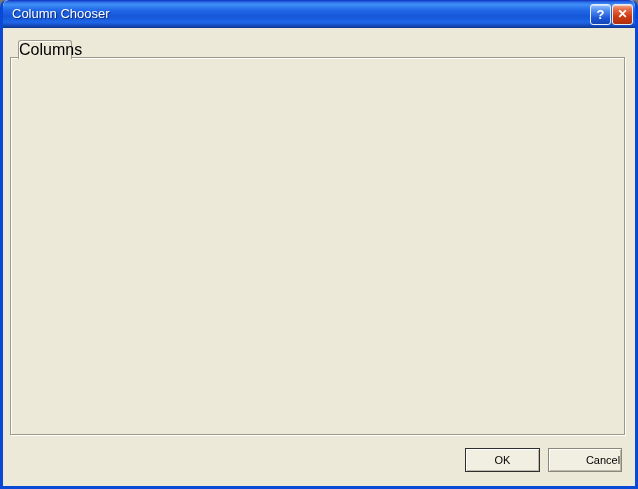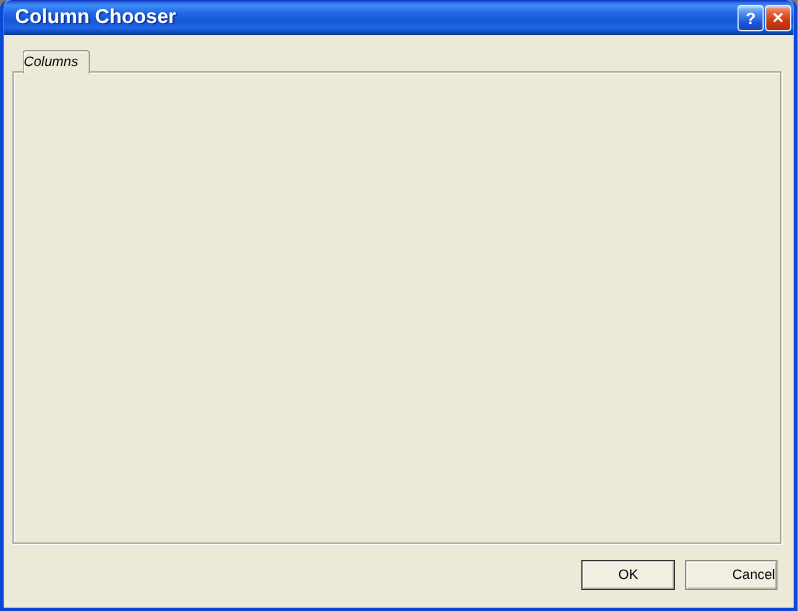--- a/index.html
+++ b/index.html
@@ -9,37 +9,36 @@
     border-radius:7px 7px 1px 1px;overflow:hidden;
   }
   
   .titlebar{
     position:absolute;top:0;left:0;right:0;height:28px;
     background:linear-gradient(180deg,#0F2DBD 0%,#2A6AE8 7%,#3E8EF5 16%,#2268E8 36%,#1557D8 58%,#1E66E8 80%,#1242AA 95%,#0E3690 100%);
     border-radius:6px 6px 0 0;
   }
   .title-text{
     position:absolute;left:9px;top:0;line-height:28px;color:#fff;
-    font-size:16px;font-weight:bold;text-shadow:1px 1px 1px rgba(0,10,60,.6);white-space:nowrap;
+    font-size:13px;font-weight:normal;text-shadow:1px 1px 1px rgba(0,10,60,.6);white-space:nowrap;
   }
   .tb-btn{
     position:absolute;top:4px;width:21px;height:21px;box-sizing:border-box;
     border:1px solid #E8EEF8;border-radius:3px;color:#fff;font-weight:bold;
     text-align:center;line-height:19px;font-size:13px;cursor:default;
     box-shadow:inset 0 1px 0 rgba(255,255,255,.5);
   }
   .tb-help{right:24px;background:linear-gradient(180deg,#9CC3FD 0%,#4E8DF0 30%,#1C55D8 70%,#1645B4 100%);}
   .tb-close{right:2px;background:linear-gradient(180deg,#F2A88C 0%,#E5673F 25%,#CE3C12 60%,#B02E0C 100%);font-size:12px;}
   
   .tab{
     position:absolute;left:15px;top:40px;width:54px;height:19px;box-sizing:border-box;
     background:#ECE9D8;border:1px solid #9D9A8B;border-bottom:none;border-radius:3px 3px 0 0;
-    font-size:11px;text-align:left;line-height:18px;z-index:2;
+    font-size:16px;text-align:left;line-height:18px;z-index:2;
     box-shadow:inset 1px 1px 0 #FFFFFF;
-    font-style:italic;
   }
   .tabpage{
     position:absolute;left:7px;top:57px;width:615px;height:378px;box-sizing:border-box;
     background:#ECE9D8;border:1px solid #9D9A8B;
     box-shadow:inset 1px 1px 0 #FFFFFF,1px 1px 0 #FFFFFF;z-index:1;
   }
   
   .lbl{position:absolute;font-size:11px;color:#000;white-space:nowrap;}
   
   .btn{

